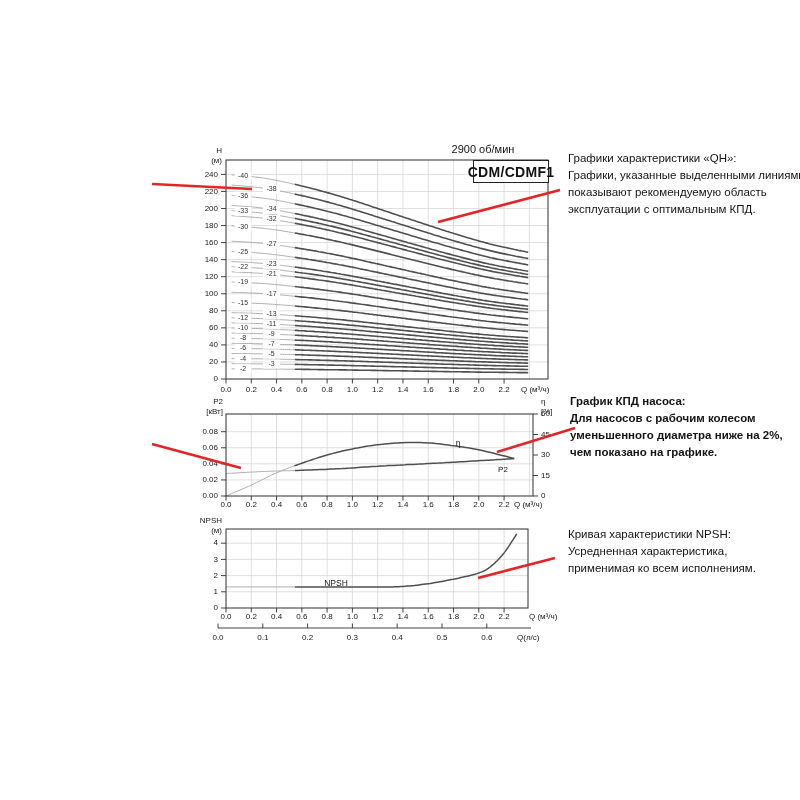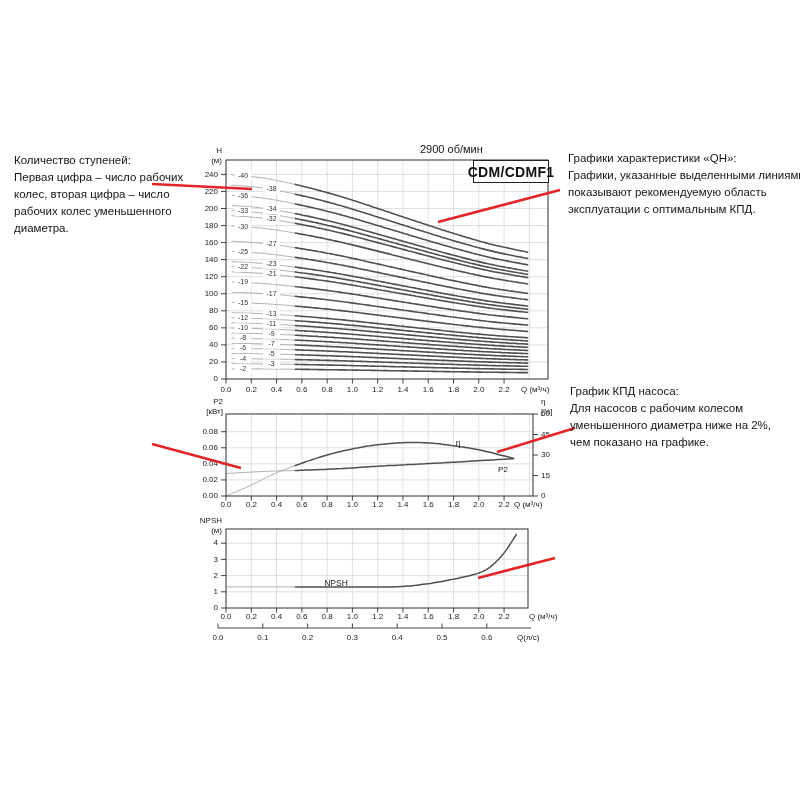--- a/index.html
+++ b/index.html
@@ -1,20 +1,20 @@
 <!DOCTYPE html>
 <html><head>
 <meta charset="utf-8">
 <style>
   html,body{margin:0;padding:0;background:#fff;}
   .page{position:relative;width:800px;height:800px;background:#ffffff;
         font-family:"Liberation Sans",sans-serif;outline:1px solid #cfcfcf;overflow:hidden;}
   #gfx{position:absolute;left:0;top:0;}
   .ann{position:absolute;font-size:11.5px;line-height:17px;color:#141414;white-space:pre;}
-  .speed{position:absolute;left:420px;top:143px;width:126px;text-align:left;
+  .speed{position:absolute;left:420px;top:143px;width:126px;text-align:center;
          font-size:11px;color:#141414;}
   .model-box{position:absolute;left:473px;top:160px;width:74px;height:21px;
          border:1px solid #222;background:#fff;font-size:14px;font-weight:700;
          letter-spacing:.3px;display:flex;align-items:center;justify-content:center;color:#111;}
 </style>
 </head>
 <body>
 
 <div class="page">
   <svg id="gfx" width="800" height="800">
@@ -348,29 +348,27 @@
       <line x1="486.79999999999995" y1="628" x2="486.79999999999995" y2="623.5" stroke="#2f2f2f" stroke-width="0.9"></line>
       <text x="486.79999999999995" y="638" font-size="8" fill="#1a1a1a" text-anchor="middle" font-family="&quot;Liberation Sans&quot;,sans-serif" dominant-baseline="middle">0.6</text>
       <text x="517" y="638" font-size="8" fill="#1a1a1a" text-anchor="start" font-family="&quot;Liberation Sans&quot;,sans-serif" dominant-baseline="middle">Q(л/с)</text>
       <line x1="152" y1="184" x2="252" y2="189" stroke="#e42527" stroke-width="2.6"></line>
       <line x1="560" y1="190" x2="438" y2="222" stroke="#e42527" stroke-width="2.6"></line>
       <line x1="152" y1="444" x2="241" y2="468" stroke="#e42527" stroke-width="2.6"></line>
       <line x1="575" y1="428" x2="497" y2="452" stroke="#e42527" stroke-width="2.6"></line>
       <line x1="555" y1="558" x2="478" y2="578" stroke="#e42527" stroke-width="2.6"></line>
     </svg>
 
-  <div class="ann" style="left:14px;top:152px;">Количество ступеней:
-Первая цифра – число рабочих
-колес, вторая цифра – число
-рабочих колес уменьшенного
-диаметра.</div>
   <div class="ann" style="left:568px;top:150px;">Графики характеристики «QH»:
 Графики, указанные выделенными линиями,
 показывают рекомендуемую область
 эксплуатации с оптимальным КПД.</div>
-  <div class="ann" style="left:570px;top:383px;">График КПД насоса:
+  <div class="ann" style="left:570px;top:393px;font-weight:bold;">График КПД насоса:
 Для насосов с рабочим колесом
 уменьшенного диаметра ниже на 2%,
 чем показано на графике.</div>
+  <div class="ann" style="left:568px;top:526px;">Кривая характеристики NPSH:
+Усредненная характеристика,
+применимая ко всем исполнениям.</div>
 
   <div class="speed">2900 об/мин</div>
   <div class="model-box">CDM/CDMF1</div>
 </div>
 
 </body></html>

